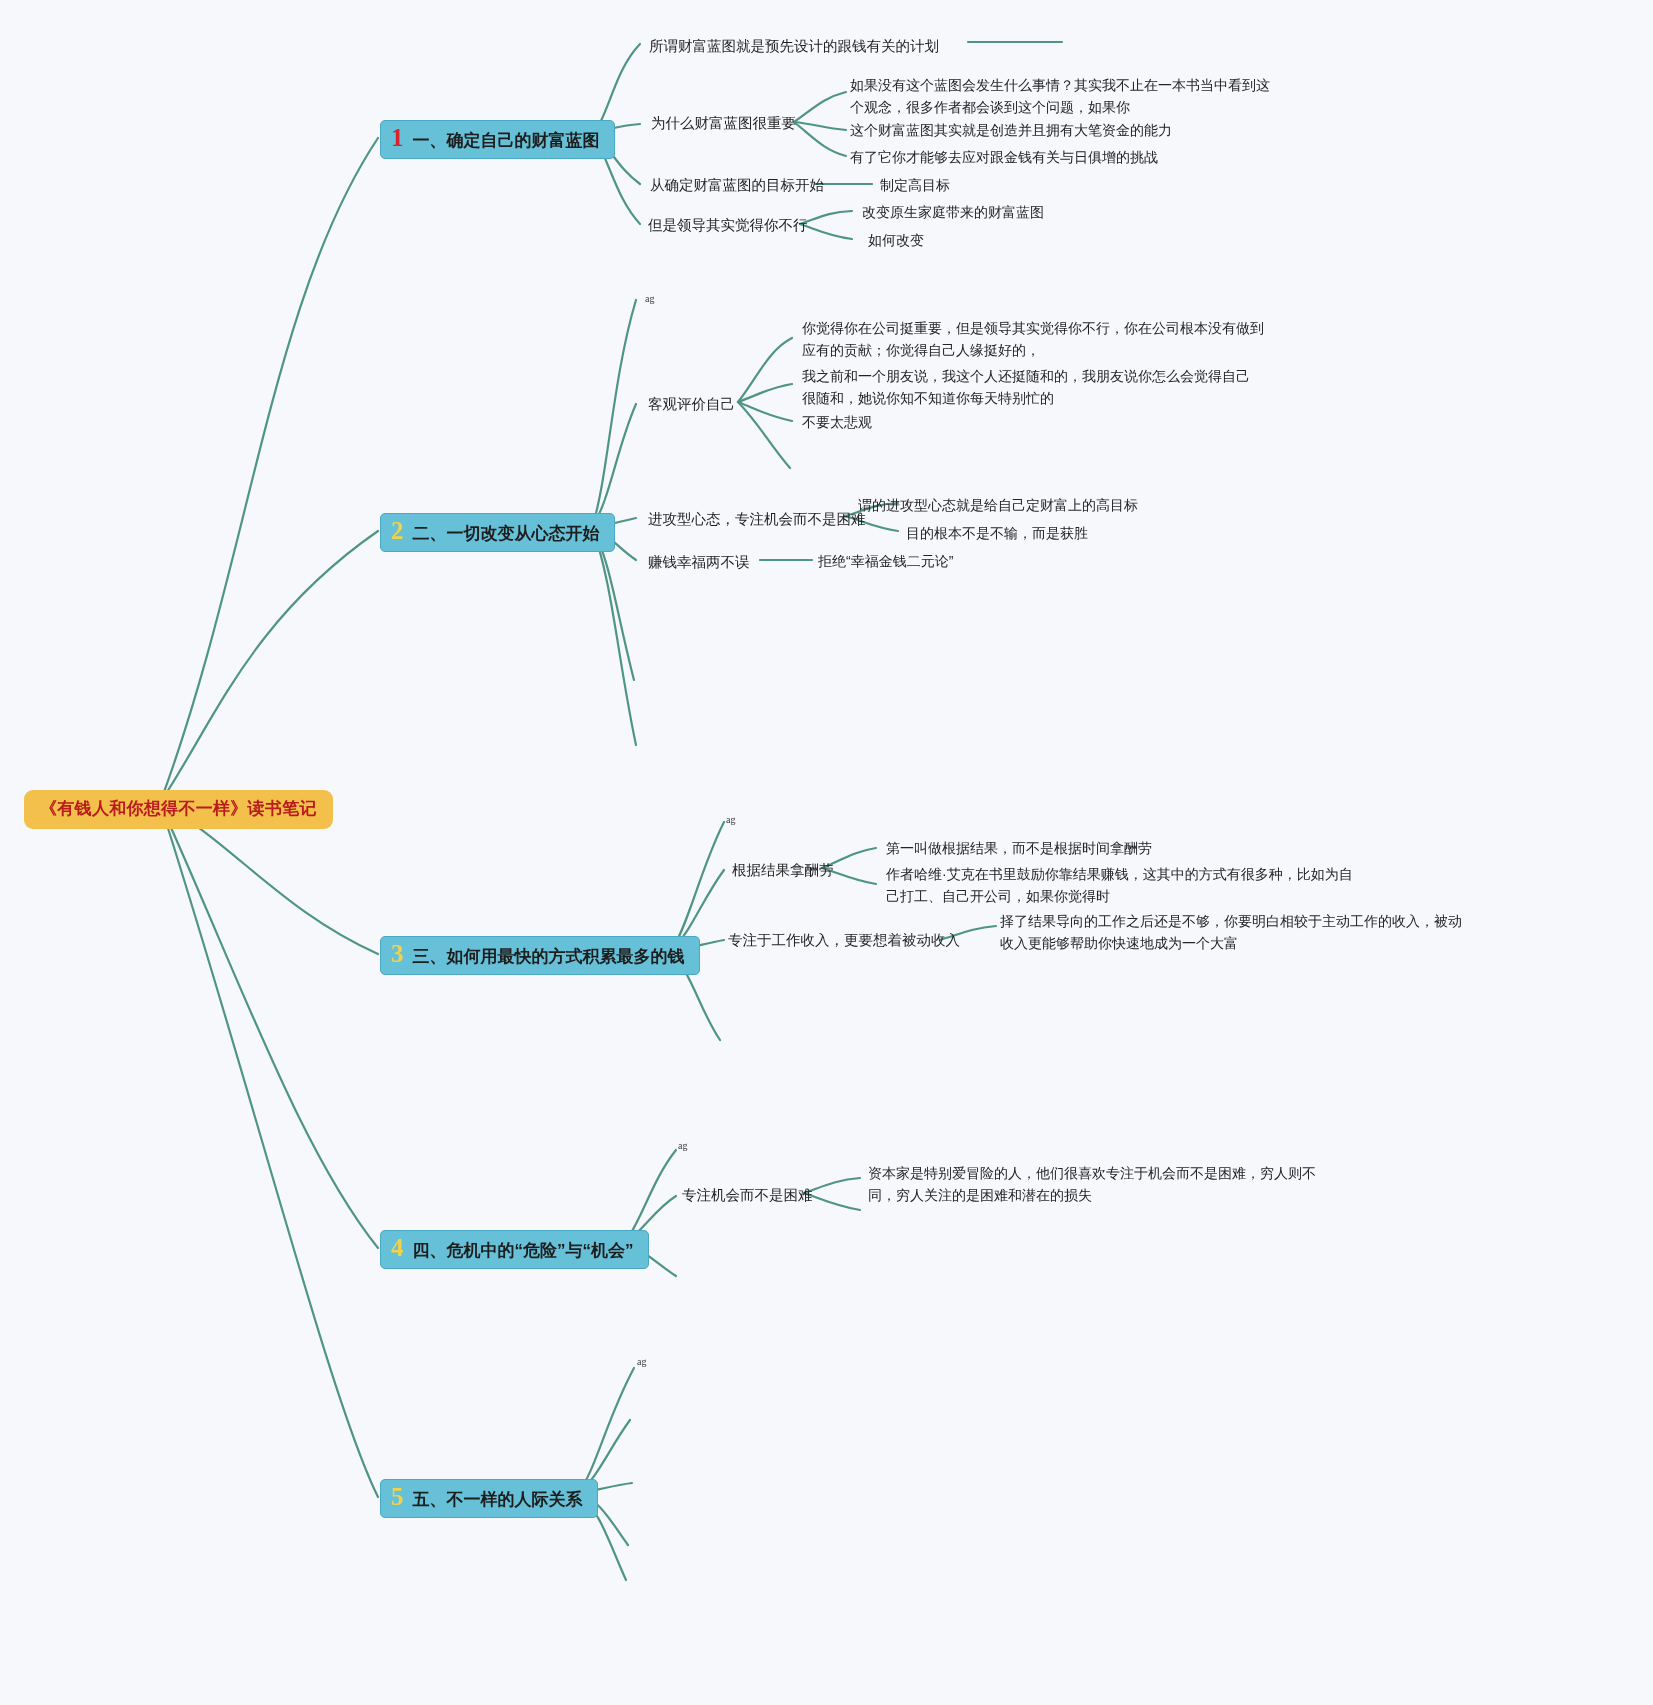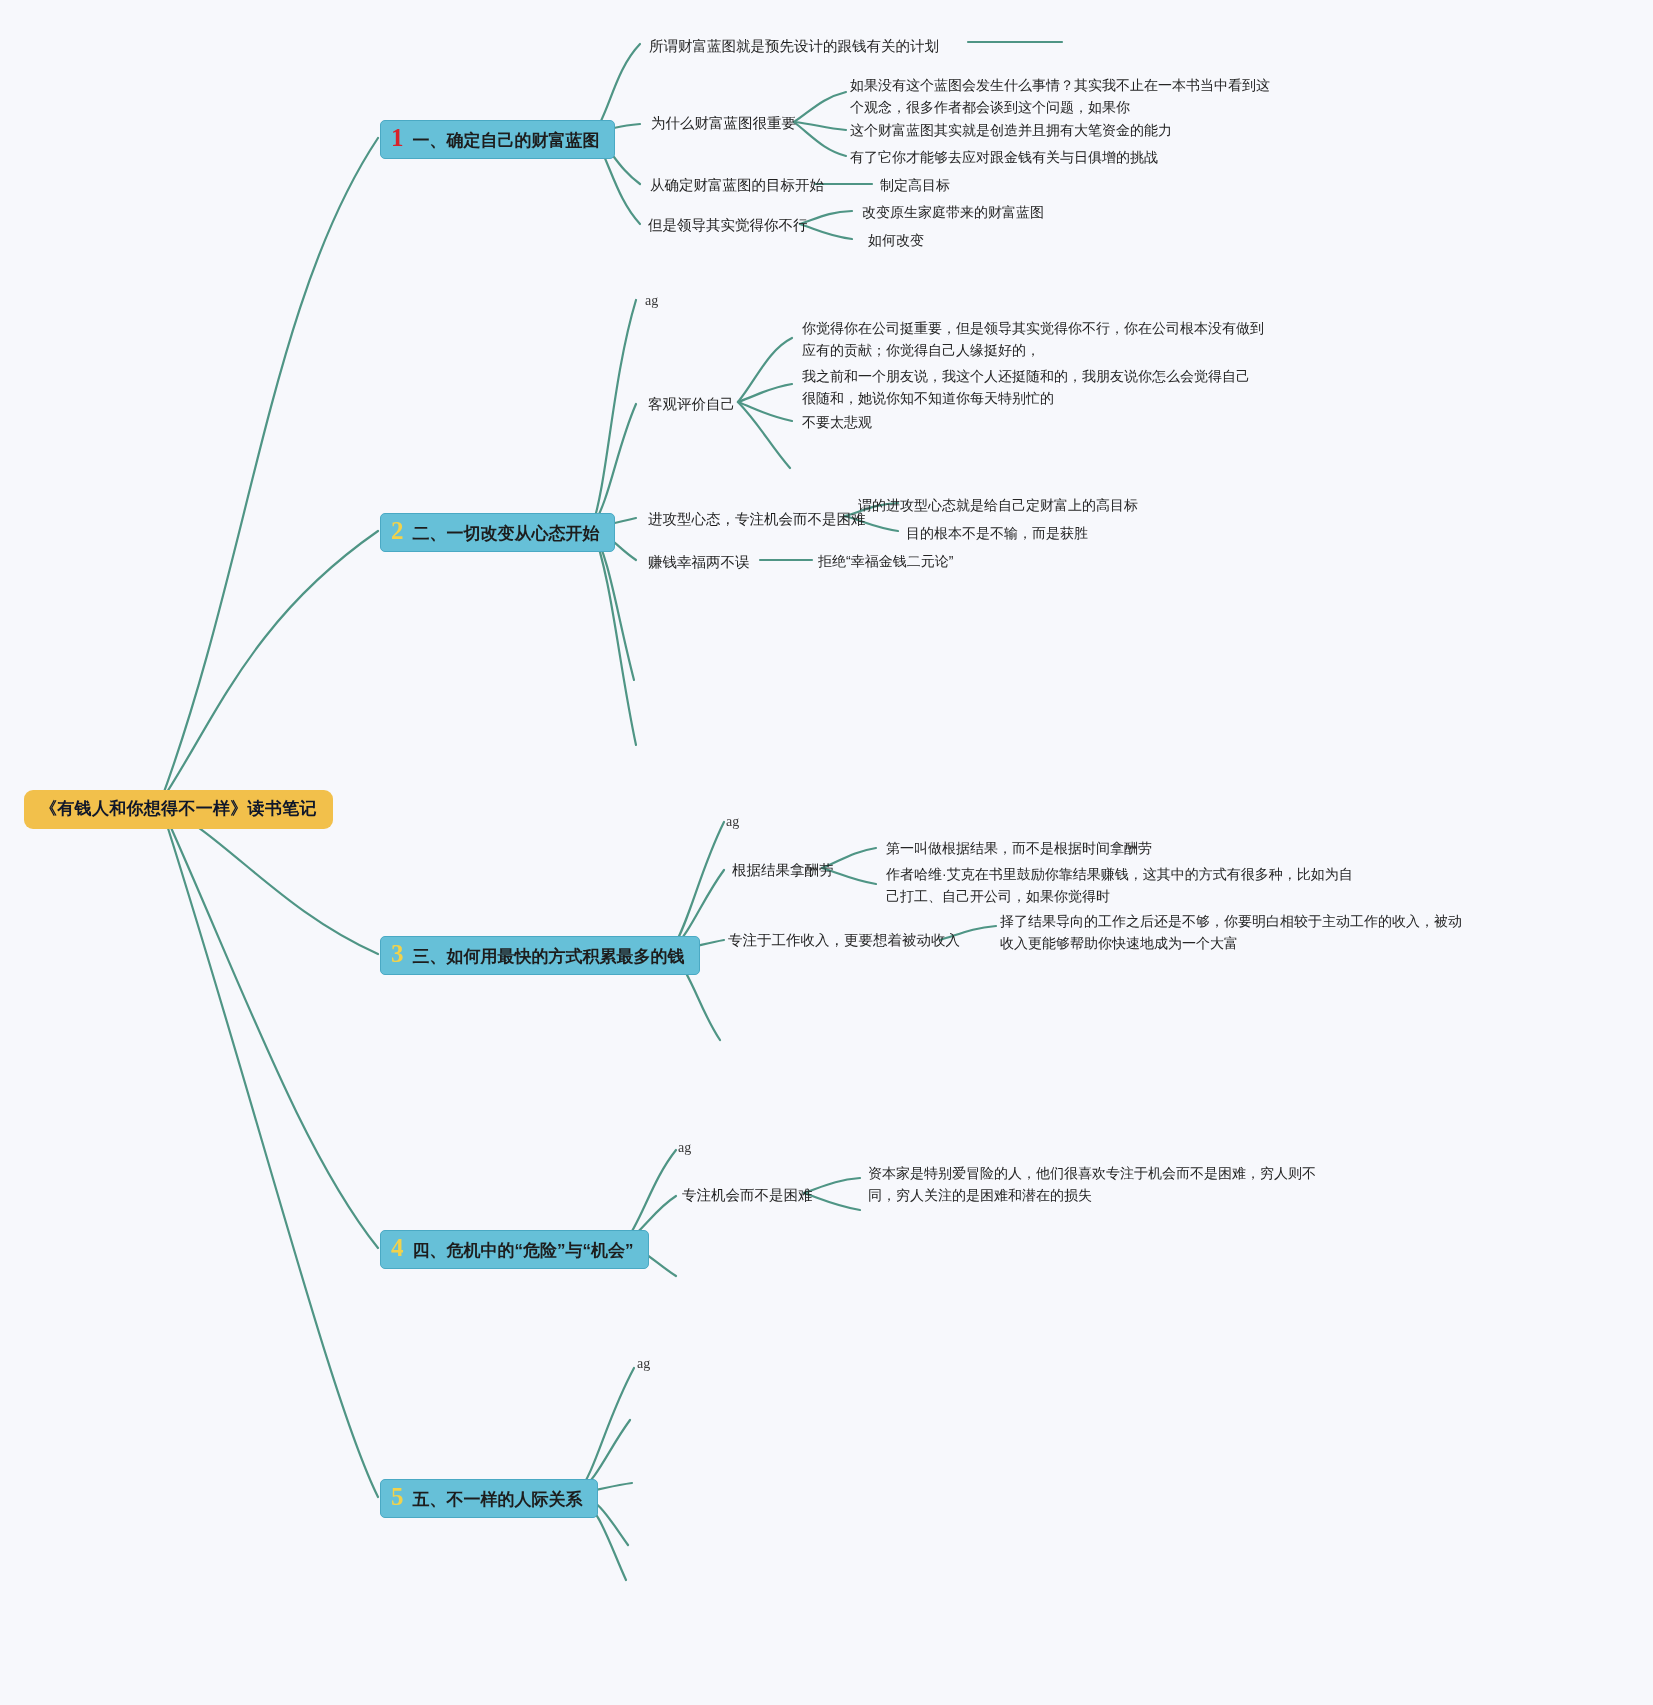--- a/index.html
+++ b/index.html
@@ -17,21 +17,21 @@
 
   .node{position:absolute;}
 
   
   .root{
     background:#f2c04b;
     border-radius:9px;
     padding:7px 16px 9px 16px;
     font-size:17px;
     font-weight:bold;
-    color:#0f172a;
+    color:#b91c1c;
     white-space:nowrap;
     letter-spacing:.3px;
   }
 
   
   .branch{
     background:#66c0d8;
     border:1px solid #4aa9c4;
     border-radius:5px;
     padding:4px 14px 6px 10px;
@@ -65,21 +65,21 @@
     font-size:14px;
     color:#242424;
     line-height:1.55;
   }
   .detail.wrap{white-space:normal;}
   .detail.nowrap{white-space:nowrap;}
 
   .ag{
     position:absolute;
     font-family:"Liberation Serif","DejaVu Serif",serif;
-    font-size:14px;
+    font-size:10px;
     color:#3a3a3a;
   }
 </style>
 </head>
 <body>
 
 <div id="canvas">
 
   <svg id="links" viewBox="0 0 1653 1705">
 

